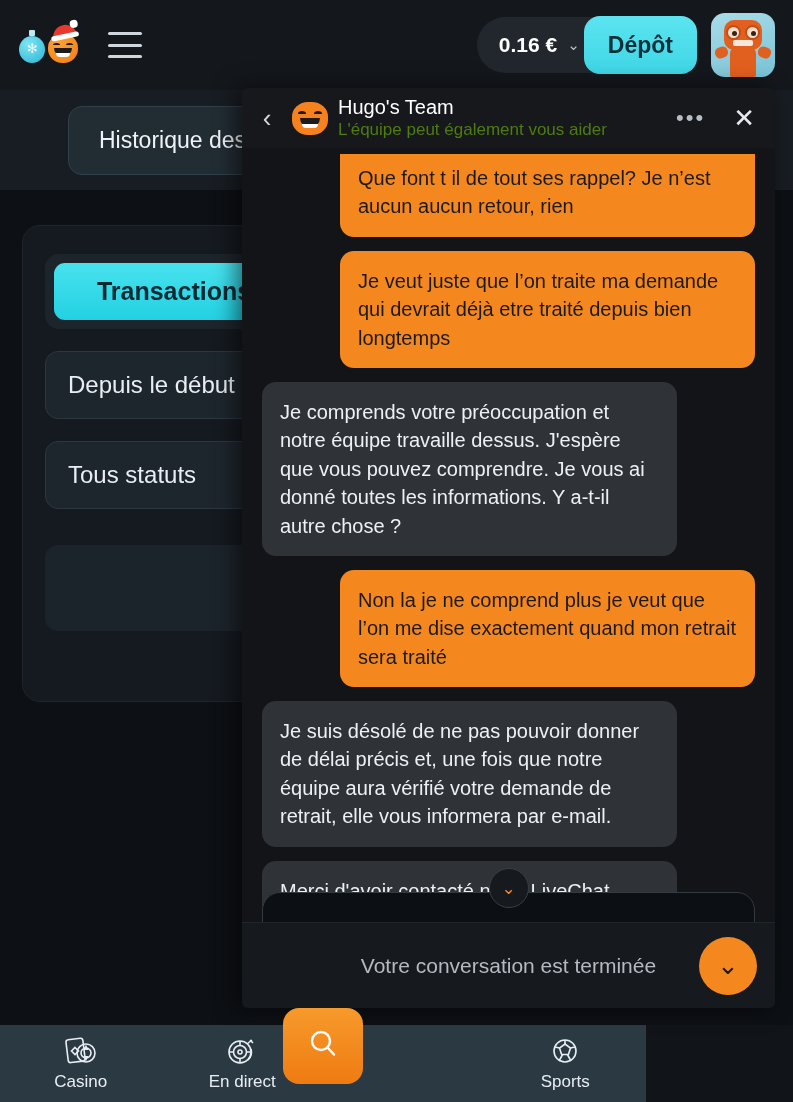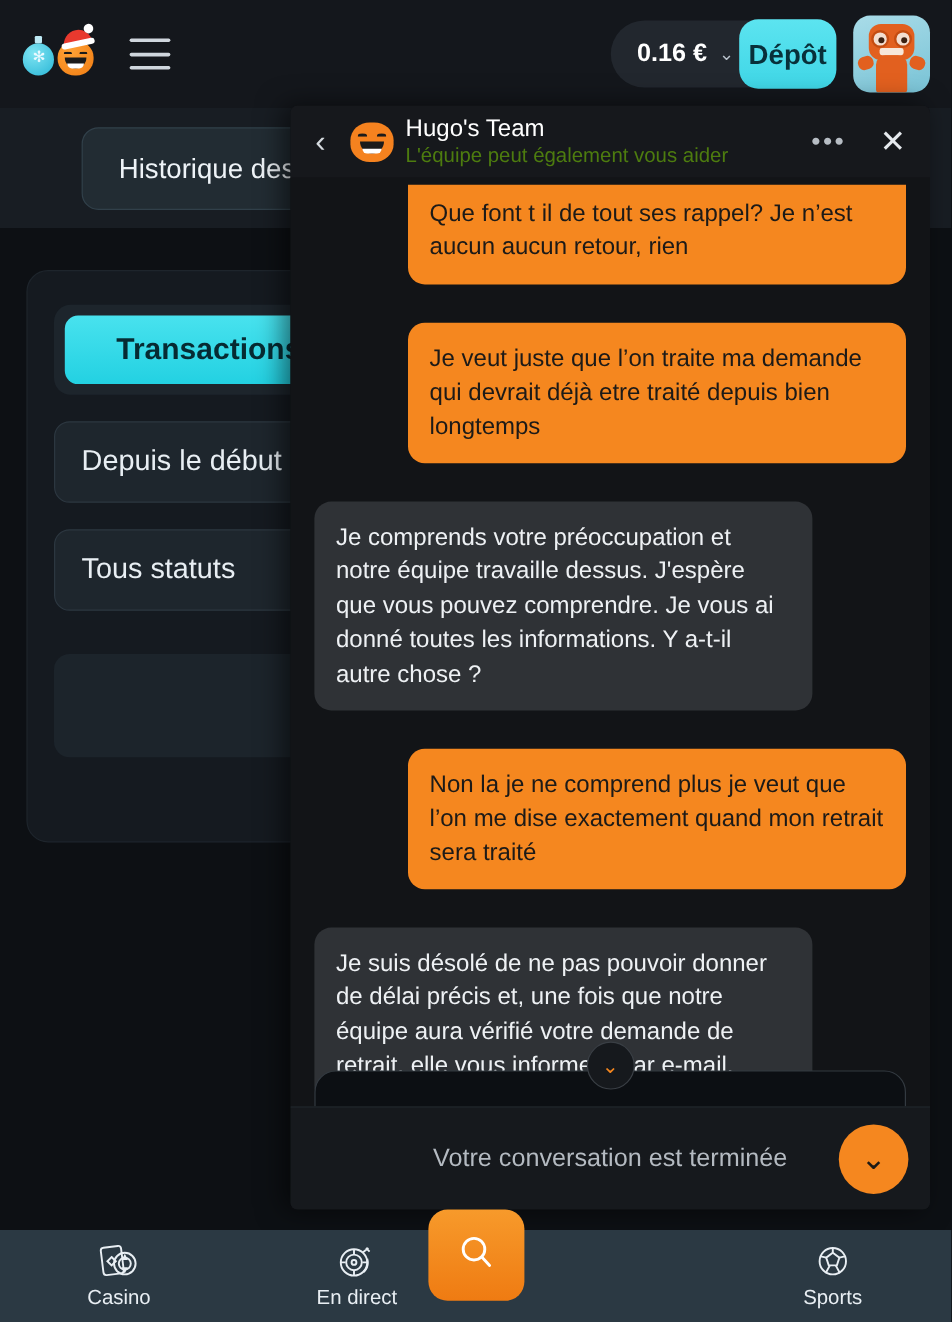--- a/index.html
+++ b/index.html
@@ -102,21 +102,21 @@
     border-radius: 28px 0 0 28px;
     font-size: 21px; font-weight: bold;
     position: relative; right: -14px;
     cursor: pointer;
   }
   #balance .chev { font-size: 15px; font-weight: normal; color: #b9c2cb; }
   #deposit-btn {
     position: relative; z-index: 2;
     background: linear-gradient(180deg,#5ce4f0,#3fd6e6);
     color: #08303a; border: none;
-    height: 58px; padding: 0 8px;
+    height: 58px; padding: 0 24px;
     border-radius: 16px;
     font-size: 23px; font-weight: bold;
     font-family: "Liberation Sans", sans-serif;
     cursor: pointer;
   }
   #avatar {
     width: 64px; height: 64px; border-radius: 14px;
     margin-left: 14px;
     background: linear-gradient(160deg,#a9dce8,#79c3d6);
     position: relative; overflow: hidden; cursor: pointer;
@@ -258,21 +258,21 @@
     color: #e6eaee; font-size: 26px; cursor: pointer;
     padding: 0 4px 0 12px; line-height: 1;
   }
 
   #chat-body {
     flex: 1; position: relative;
     background: #121417;
     padding: 6px 20px 0 20px;
     overflow: hidden;
   }
-  .msg { display: flex; margin-bottom: 32px; }
+  .msg { display: flex; margin-bottom: 14px; }
   .msg.out { justify-content: flex-end; }
   .msg.in  { justify-content: flex-start; }
   .bubble {
     max-width: 415px;
     border-radius: 14px;
     padding: 16px 18px;
     font-size: 20px;
     line-height: 1.42;
   }
   .msg.out .bubble { background: #f5871f; color: #1c1a18; }
@@ -311,21 +311,21 @@
     transform: translateY(-50%);
     width: 58px; height: 58px; border-radius: 50%;
     background: #f5871f; color: #1d1a16;
     display: flex; align-items: center; justify-content: center;
     font-size: 26px; cursor: pointer;
   }
 
   
   #bottomnav {
     position: absolute; bottom: 0; left: 0;
-    width: 793px; height: 77px;
+    width: 646px; height: 77px;
     background: #2b3943;
     display: flex; align-items: stretch;
     z-index: 20;
   }
   .nav-item {
     flex: 1; display: flex; flex-direction: column;
     align-items: center; justify-content: center; gap: 5px;
     color: #e8eef3; cursor: pointer; position: relative;
   }
   .nav-item .nav-label { font-size: 17px; }

